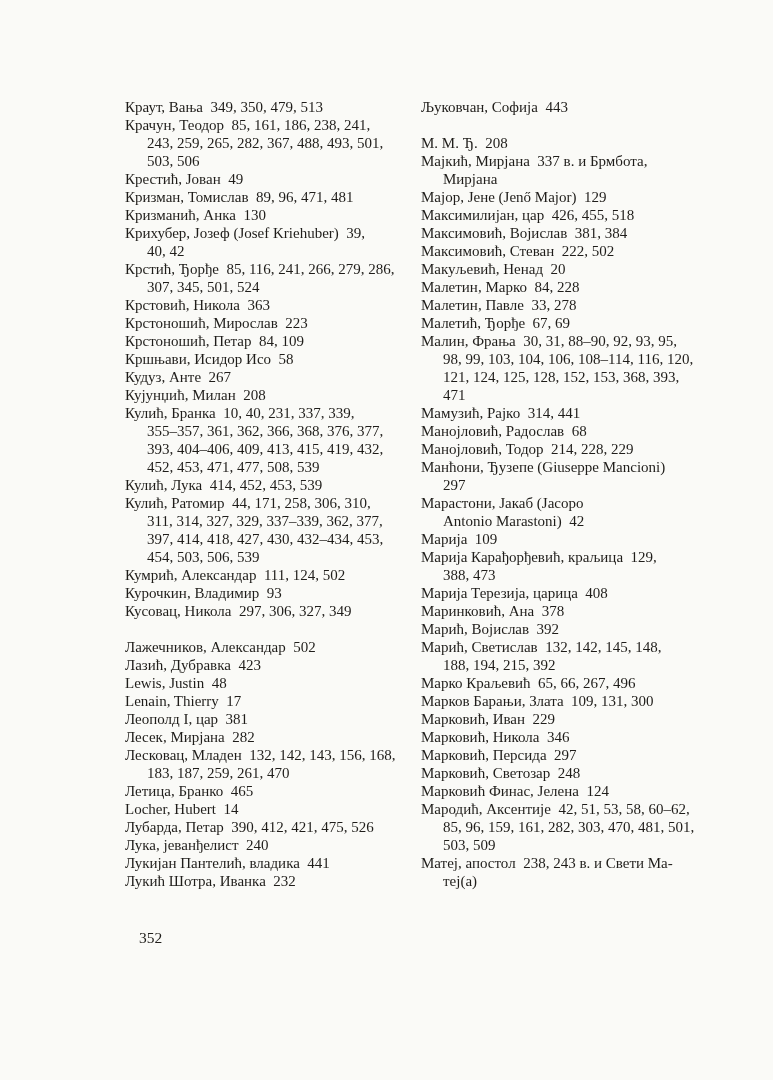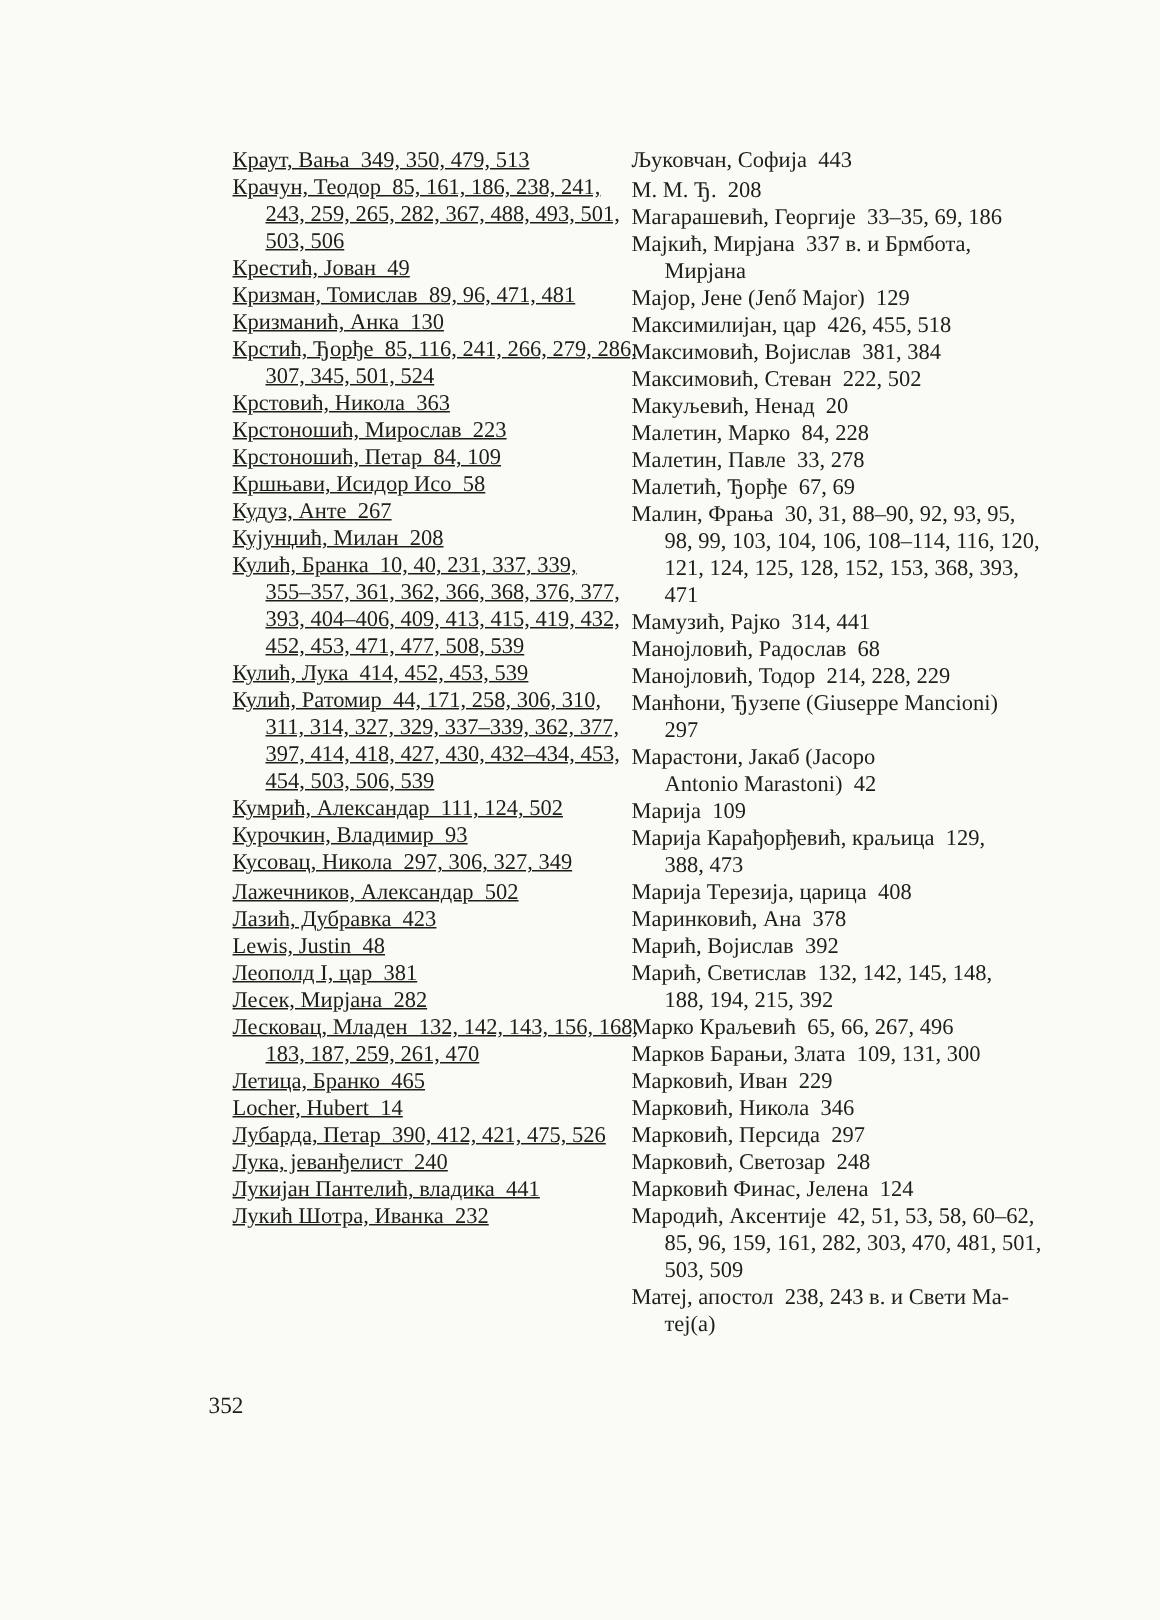--- a/index.html
+++ b/index.html
@@ -16,51 +16,53 @@
   }
   .page{
     position:relative;
     width:773px;height:1080px;
     background:var(--paper);
   }
   .index-col{
     position:absolute;
     top:98px;
   }
-  .index-col.left{left:155px;width:292px;text-decoration:underline;}
+  .index-col.left{left:125px;width:292px;}
   .index-col.right{left:421px;width:300px;}
   .entry{
     margin:0;
     font-size:15px;
     line-height:18px;
     white-space:pre;            
     padding-left:22px;          
     text-indent:-22px;
   }
-  .entry.gap{margin-top:2px;}  
+  .entry.gap{margin-top:18px;}  
   .page-number{
     position:absolute;
     left:139px;
     top:929px;
     font-size:15.5px;
     line-height:18px;
   }
 </style>
 </head>
 <body>
 
 <div class="page">
   <div class="index-col left">
       <p class="entry">Краут, Вања  349, 350, 479, 513</p>
       <p class="entry">Крачун, Теодор  85, 161, 186, 238, 241,
 243, 259, 265, 282, 367, 488, 493, 501,
 503, 506</p>
       <p class="entry">Крестић, Јован  49</p>
       <p class="entry">Кризман, Томислав  89, 96, 471, 481</p>
       <p class="entry">Кризманић, Анка  130</p>
+      <p class="entry">Крихубер, Јозеф (Josef Kriehuber)  39,
+40, 42</p>
       <p class="entry">Крстић, Ђорђе  85, 116, 241, 266, 279, 286,
 307, 345, 501, 524</p>
       <p class="entry">Крстовић, Никола  363</p>
       <p class="entry">Крстоношић, Мирослав  223</p>
       <p class="entry">Крстоношић, Петар  84, 109</p>
       <p class="entry">Кршњави, Исидор Исо  58</p>
       <p class="entry">Кудуз, Анте  267</p>
       <p class="entry">Кујунџић, Милан  208</p>
       <p class="entry">Кулић, Бранка  10, 40, 231, 337, 339,
 355–357, 361, 362, 366, 368, 376, 377,
@@ -70,35 +72,35 @@
       <p class="entry">Кулић, Ратомир  44, 171, 258, 306, 310,
 311, 314, 327, 329, 337–339, 362, 377,
 397, 414, 418, 427, 430, 432–434, 453,
 454, 503, 506, 539</p>
       <p class="entry">Кумрић, Александар  111, 124, 502</p>
       <p class="entry">Курочкин, Владимир  93</p>
       <p class="entry">Кусовац, Никола  297, 306, 327, 349</p>
       <p class="entry gap">Лажечников, Александар  502</p>
       <p class="entry">Лазић, Дубравка  423</p>
       <p class="entry">Lewis, Justin  48</p>
+      <p class="entry">Lenain, Thierry  17</p>
       <p class="entry">Леополд I, цар  381</p>
       <p class="entry">Лесек, Мирјана  282</p>
       <p class="entry">Лесковац, Младен  132, 142, 143, 156, 168,
 183, 187, 259, 261, 470</p>
       <p class="entry">Летица, Бранко  465</p>
       <p class="entry">Locher, Hubert  14</p>
       <p class="entry">Лубарда, Петар  390, 412, 421, 475, 526</p>
       <p class="entry">Лука, јеванђелист  240</p>
       <p class="entry">Лукијан Пантелић, владика  441</p>
       <p class="entry">Лукић Шотра, Иванка  232</p>
     </div>
   <div class="index-col right">
       <p class="entry">Љуковчан, Софија  443</p>
       <p class="entry gap">М. М. Ђ.  208</p>
-      <p class="entry">Магарашевић, Георгије  33–35, 69, 186</p>
       <p class="entry">Мајкић, Мирјана  337 в. и Брмбота,
 Мирјана</p>
       <p class="entry">Мајор, Јене (Jenő Major)  129</p>
       <p class="entry">Максимилијан, цар  426, 455, 518</p>
       <p class="entry">Максимовић, Војислав  381, 384</p>
       <p class="entry">Максимовић, Стеван  222, 502</p>
       <p class="entry">Макуљевић, Ненад  20</p>
       <p class="entry">Малетин, Марко  84, 228</p>
       <p class="entry">Малетин, Павле  33, 278</p>
       <p class="entry">Малетић, Ђорђе  67, 69</p>

